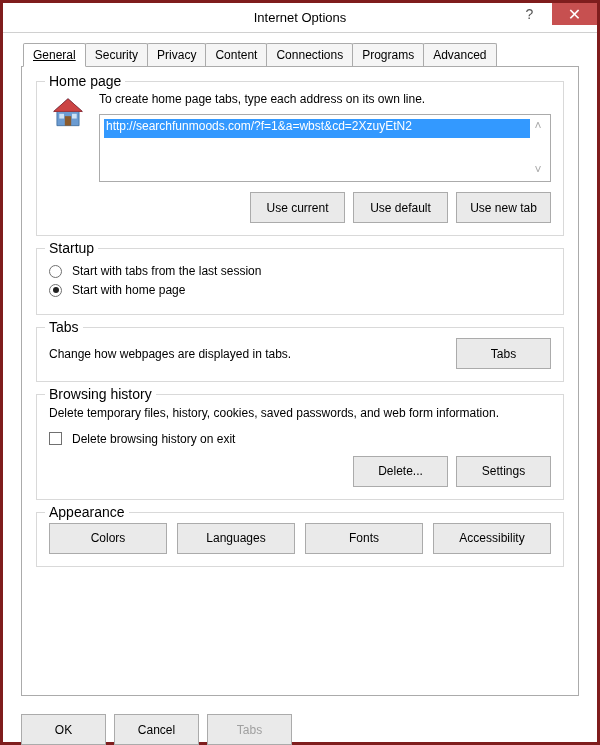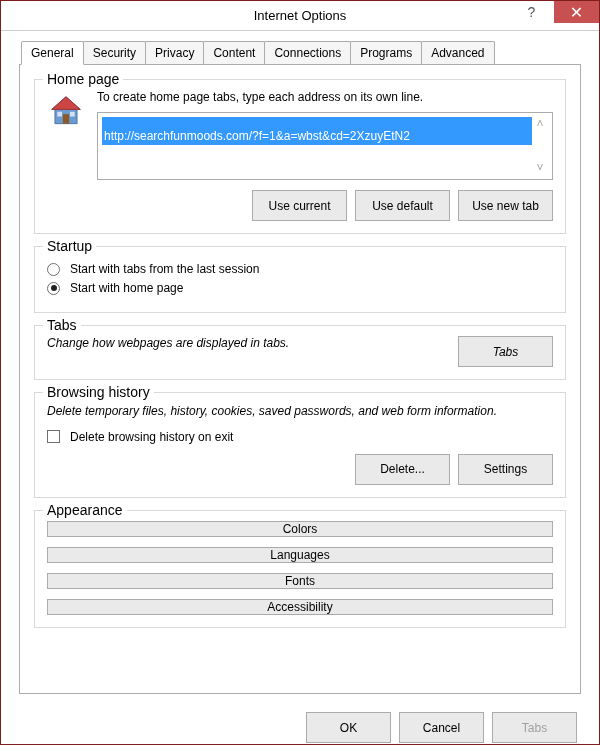--- a/index.html
+++ b/index.html
@@ -1,51 +1,51 @@
 <!DOCTYPE html>
 <html><head>
 <meta charset="utf-8">
 <style>
 * { box-sizing: border-box; font-family: "Segoe UI", Tahoma, sans-serif; font-size: 12px; }
 body { margin: 0; padding: 0; background: #fff; }
-.window { width: 600px; height: 745px; border: 1px solid #7f1d1d; background: #fff; position: relative; }
+.window { width: 600px; height: 745px; border: 3px solid #7f1d1d; background: #fff; position: relative; }
 .titlebar { height: 30px; background: #fff; display: flex; align-items: center; justify-content: center; position: relative; border-bottom: 1px solid #d0d0d0; }
 .titlebar-text { font-size: 13px; color: #000; }
 .titlebar-btns { position: absolute; right: 0; top: 0; display: flex; height: 22px; }
 .tb-btn { width: 45px; display: flex; align-items: center; justify-content: center; }
 .tb-help { color: #555; font-size: 14px; }
 .tb-close { background: #c75050; color: #fff; font-size: 16px; font-weight: 300; }
 .content { padding: 10px 18px 14px 18px; }
 .tabs-row { display: flex; position: relative; z-index: 2; margin-left: 2px; }
 .tab { padding: 4px 9px; border: 1px solid #ababab; border-bottom: none; background: #fff; cursor: default; position: relative; margin-right: -1px; border-top-left-radius: 2px; border-top-right-radius: 2px; font-size: 12px; }
-.tab.active { background: #fff; border-bottom: 1px solid #fff; margin-bottom: -1px; z-index: 3; }
+.tab.active { background: #fff; border-bottom: 1px solid #fff; margin-bottom: -1px; z-index: 3; text-decoration: underline; }
 .tab:not(.active) { background: #f5f5f5; }
 .tab-panel { border: 1px solid #ababab; padding: 14px 14px 10px 14px; position: relative; z-index: 1; min-height: 630px; }
 .group { border: 1px solid #d9d9d9; padding: 10px 12px 12px 12px; margin-bottom: 12px; position: relative; }
 .group-title { position: absolute; top: -9px; left: 8px; background: #fff; padding: 0 4px; font-size: 14px; color: #000; }
 .homepage-row { display: flex; gap: 12px; align-items: flex-start; }
 .house-icon { width: 38px; height: 38px; flex-shrink: 0; margin-top: 2px; }
 .homepage-right { flex: 1; }
 .desc { margin-bottom: 8px; color: #000; }
 .url-box { border: 1px solid #ababab; height: 68px; padding: 4px; position: relative; display: flex; }
-.url-text { flex: 1; background: #3399ff; color: #fff; height: 28px; padding: 12px 2px; overflow: hidden; white-space: nowrap; font-size: 12px; }
+.url-text { flex: 1; background: #3399ff; color: #fff; height: 19px; padding: 0 2px; overflow: hidden; white-space: nowrap; font-size: 12px; }
 .scroll-arrows { width: 16px; display: flex; flex-direction: column; justify-content: space-between; color: #aaa; font-size: 10px; text-align: center; }
 .btn-row { display: flex; gap: 8px; justify-content: flex-end; margin-top: 10px; }
 .btn { min-width: 95px; height: 31px; border: 1px solid #ababab; background: #eaeaea; display: inline-flex; align-items: center; justify-content: center; cursor: default; font-size: 12px; padding: 0 8px; }
 .btn.disabled { color: #a0a0a0; }
 .radio-row, .check-row { display: flex; align-items: center; gap: 10px; margin: 5px 0; }
 .radio { width: 13px; height: 13px; border: 1px solid #707070; border-radius: 50%; display: flex; align-items: center; justify-content: center; }
 .radio.checked::after { content: ""; width: 6px; height: 6px; background: #212121; border-radius: 50%; display: block; }
 .checkbox { width: 13px; height: 13px; border: 1px solid #707070; }
-.tabs-group-row { display: flex; justify-content: space-between; font-style: italic; }
+.tabs-group-row { display: flex; align-items: center; justify-content: space-between; }
 .tabs-desc { flex: 1; }
-.history-desc { margin-bottom: 10px; line-height: 1.4; font-style: italic; }
-.appearance-row { display: flex; gap: 10px; flex-direction: column; }
+.history-desc { margin-bottom: 10px; line-height: 1.4; }
+.appearance-row { display: flex; gap: 10px; }
 .appearance-row .btn { flex: 1; min-width: 0; }
-.bottom-row { display: flex; gap: 8px; justify-content: flex-end; margin-top: 18px; padding-right: 4px; }
+.bottom-row { display: flex; gap: 8px; margin-top: 18px; padding-right: 4px; }
 .bottom-row .btn { min-width: 85px; }
 </style>
 </head>
 <body>
 
 <div class="window">
   <div class="titlebar">
     <span class="titlebar-text">Internet Options</span>
     <div class="titlebar-btns">
       <div class="tb-btn tb-help">?</div>

